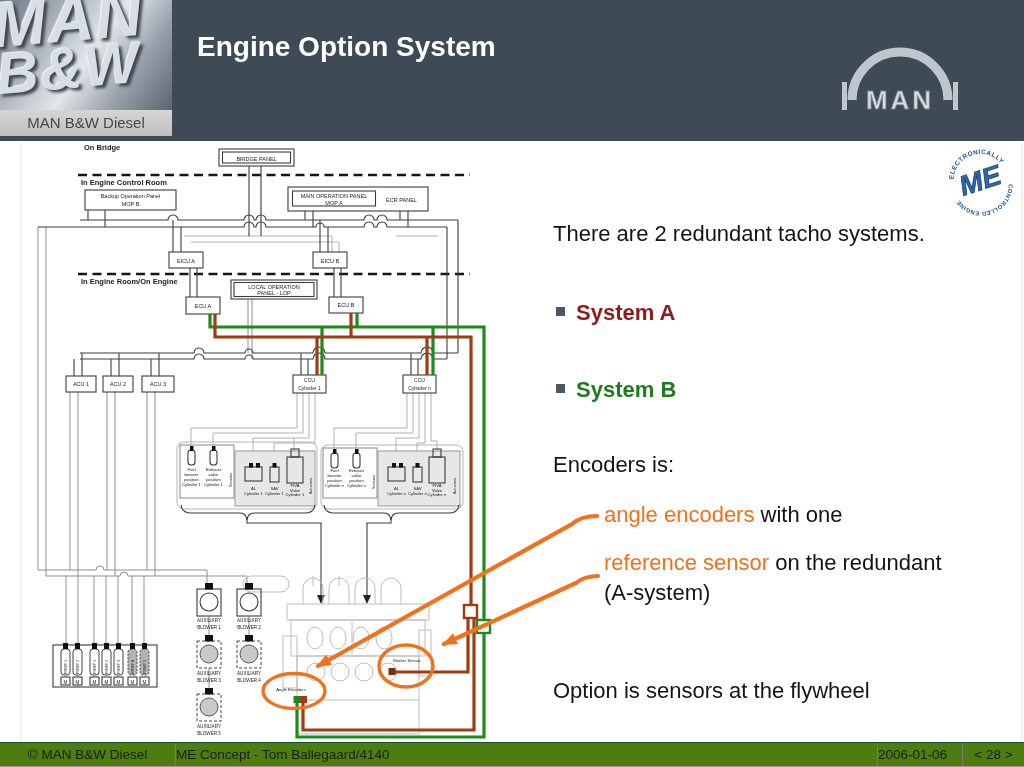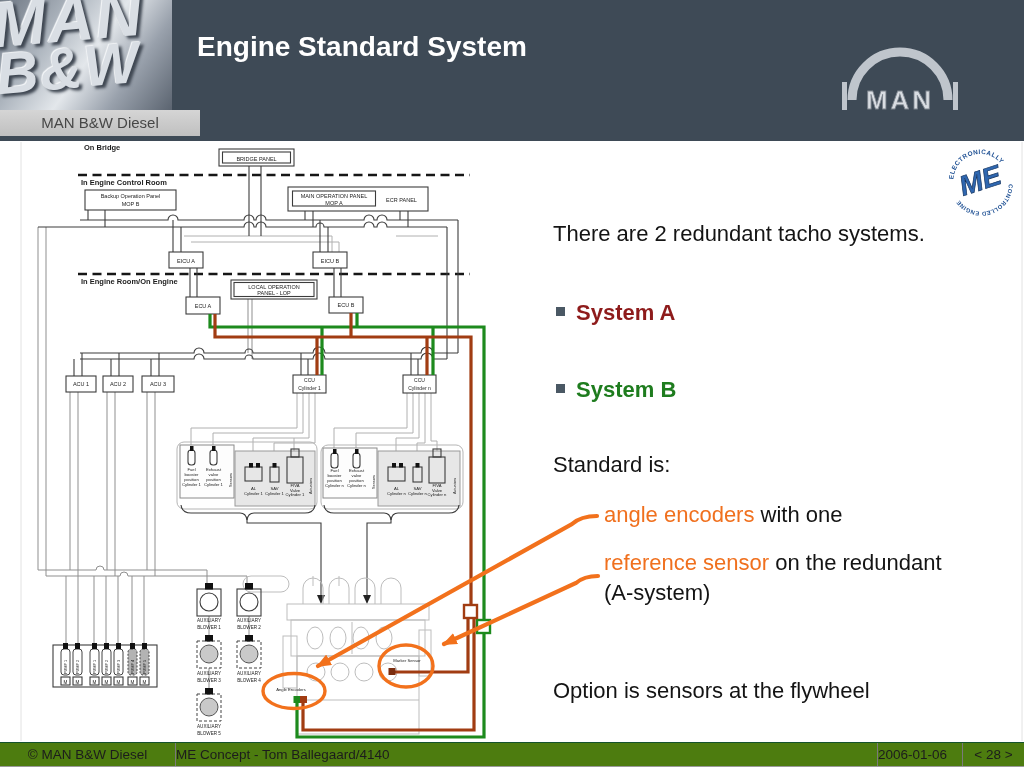--- a/index.html
+++ b/index.html
@@ -6,21 +6,21 @@
   body{width:1024px;height:767px;position:relative;font-family:"Liberation Sans",sans-serif;background:#fff;overflow:hidden}
 
   
   .header{position:absolute;left:0;top:0;width:1024px;height:141px;background:#3e4a56}
   .logo-img{position:absolute;left:0;top:0;width:172px;height:110px;overflow:hidden;
     background:linear-gradient(125deg,#6d7682 0%,#aeb6bf 30%,#e3e7eb 52%,#99a1ac 74%,#5b6470 100%)}
   .logo-img span{position:absolute;font-style:italic;font-weight:900;color:#d9dee4;
     text-shadow:3px 3px 3px #3f4752,-1px -1px 1px #f5f7f9;transform:rotate(-5deg);letter-spacing:2px}
   .logo-l1{left:-8px;top:-18px;font-size:64px}
   .logo-l2{left:-4px;top:34px;font-size:58px}
-  .brand-bar{position:absolute;left:0;top:110px;width:200px;height:26px;
+  .brand-bar{position:absolute;left:0;top:110px;width:172px;height:26px;
     background:linear-gradient(180deg,#d5d5d5,#c0c0c0);color:#474747;font-size:15px;line-height:26px;text-align:center}
   .title{position:absolute;left:197px;top:27px;color:#ffffff;font-size:28px;font-weight:bold;line-height:40px}
   .man-logo{position:absolute;left:828px;top:14px}
   .me-badge{position:absolute;left:936px;top:140px}
 
   
   .txt{position:absolute;font-size:22px;color:#141414;white-space:nowrap}
   .sysA{color:#8e1b1b;font-weight:bold}
   .sysB{color:#1e7c1e;font-weight:bold}
   .orange{color:#f0701e}
@@ -61,21 +61,21 @@
 </head>
 <body>
 
 <div class="header">
   <div class="logo-img">
     <span class="logo-l1">MAN</span>
     <span class="logo-l2">B&amp;W</span>
   </div>
   <div class="brand-bar">MAN B&amp;W Diesel</div>
   <div class="title">
-    <div>Engine Standard System</div>
+    <div>Engine Option System</div>
   </div>
   <svg class="man-logo" width="145" height="105" viewBox="0 0 145 105">
     <path d="M24,86 A48,48 0 0 1 120,86" stroke="#bfc5cc" stroke-width="9" fill="none"></path>
     <rect x="14" y="68" width="5" height="28" fill="#bfc5cc"></rect>
     <rect x="125" y="68" width="5" height="28" fill="#bfc5cc"></rect>
     <text x="72" y="95" text-anchor="middle" font-size="26" font-weight="bold" letter-spacing="3" fill="#d9dde2" stroke="#7d848d" stroke-width="0.8">MAN</text>
   </svg>
 </div>
 
 <svg class="me-badge" width="88" height="82" viewBox="0 0 88 82">
@@ -389,21 +389,21 @@
     <path class="org" d="M597,516 Q581,516 572,524 L318,666" marker-end="url(#ah)"></path>
     <path class="org" d="M598,576 Q584,576 576,583 L444,644" marker-end="url(#ah)"></path>
   </g>
 </svg>
 
 <div class="txt" style="left:553px;top:221px">There are 2 redundant tacho systems.</div>
 <div class="bullet" style="left:556px;top:307px"></div>
 <div class="txt sysA" style="left:576px;top:300px">System A</div>
 <div class="bullet" style="left:556px;top:384px"></div>
 <div class="txt sysB" style="left:576px;top:377px">System B</div>
-<div class="txt" style="left:553px;top:452px">Standard is:</div>
+<div class="txt" style="left:553px;top:452px">Encoders is:</div>
 <div class="txt" style="left:604px;top:502px"><span class="orange">angle encoders</span><span> with one</span></div>
 <div class="txt" style="left:604px;top:550px"><span class="orange">reference sensor</span><span> on the redundant</span></div>
 <div class="txt" style="left:604px;top:580px">(A-system)</div>
 <div class="txt" style="left:553px;top:678px">Option is sensors at the flywheel</div>
 
 <div class="footer">
   <div class="fc fc1">© MAN B&amp;W Diesel</div>
   <div class="fc fc2">ME Concept - Tom Ballegaard/4140</div>
   <div class="fc fc3">2006-01-06</div>
   <div class="fc fc4">&lt; 28 &gt;</div>

